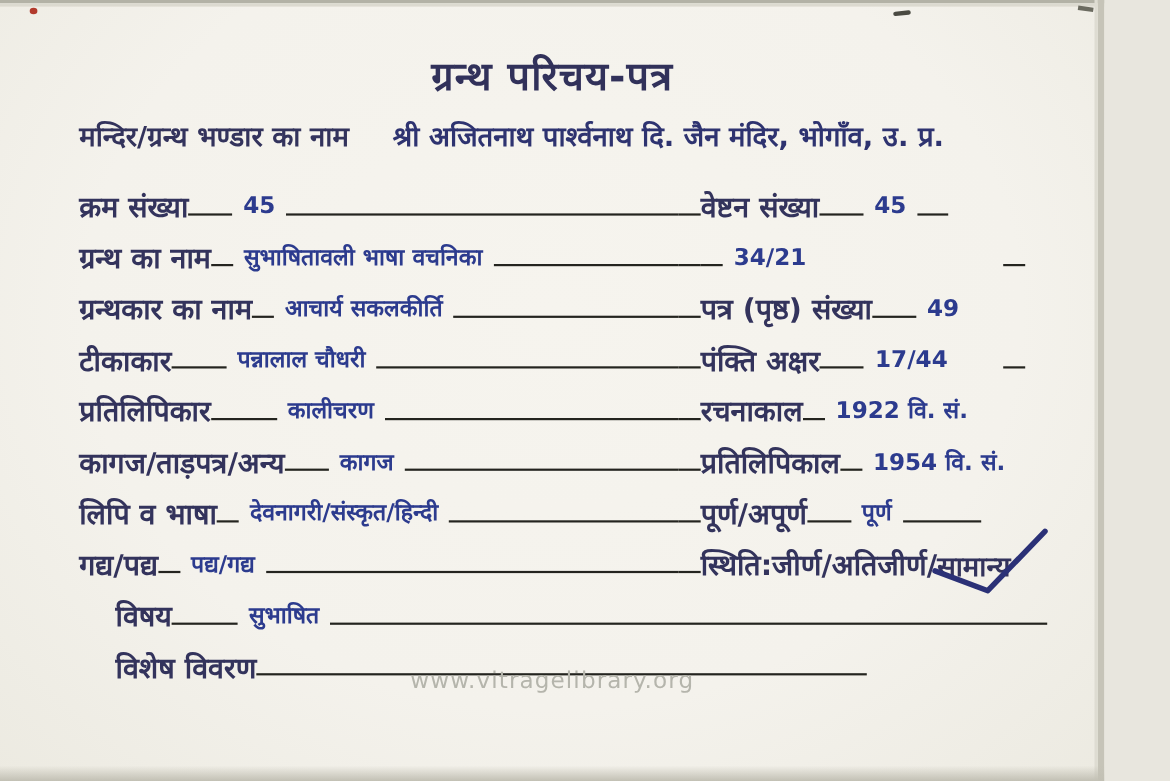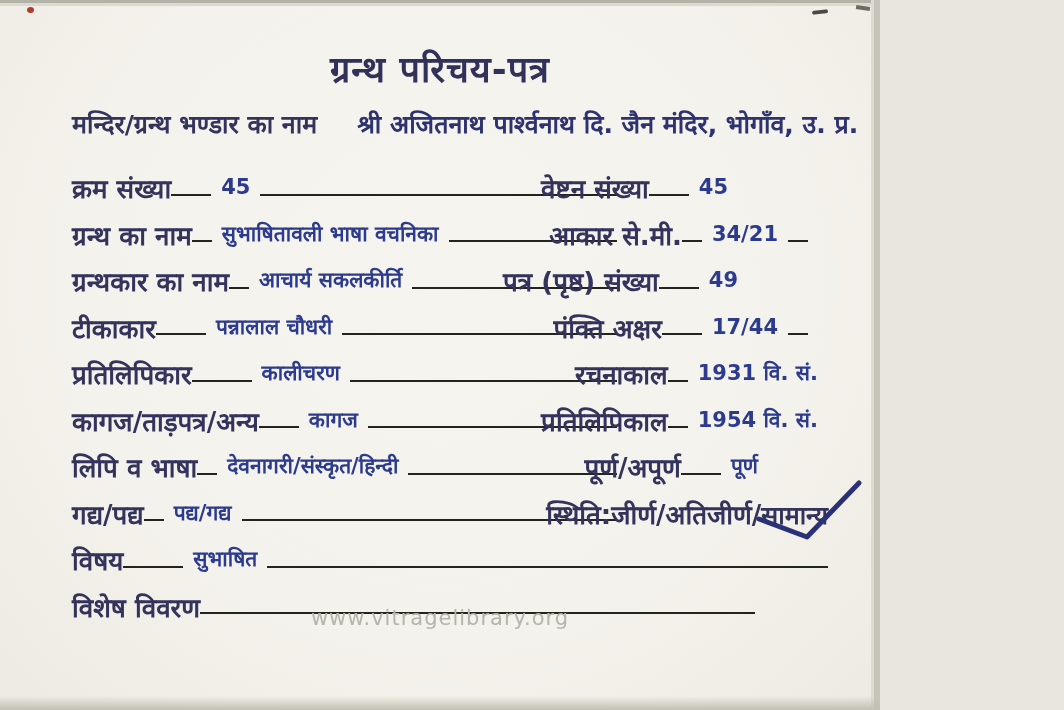--- a/index.html
+++ b/index.html
@@ -8,21 +8,21 @@
     --blue:#2c3b8e;
     --line:#24241f;
   }
   html,body{margin:0;padding:0;}
   body{
     width:1064px;height:710px;overflow:hidden;
     font-family:"DejaVu Sans","Liberation Sans",sans-serif;
     background:#e8e6de;
   }
   .card{
-    position:relative;width:880px;height:710px;overflow:hidden;
+    position:relative;width:1004px;height:710px;overflow:hidden;
     background:radial-gradient(ellipse at 50% 40%, #f6f4ee 0%, var(--paper) 60%, #eceae1 100%);
   }
   
   .edge-top{position:absolute;top:0;left:0;right:0;height:3px;background:#b3b2a6;}
   .edge-top2{position:absolute;top:3px;left:0;right:0;height:3px;background:#dcdad0;}
   .edge-right{position:absolute;top:0;right:0;bottom:0;width:6px;background:#c6c4b8;}
   .edge-right2{position:absolute;top:0;right:6px;bottom:0;width:3px;background:#dedcd2;}
   .edge-bottom{position:absolute;left:0;right:0;bottom:0;height:14px;
     background:linear-gradient(to bottom, rgba(170,168,156,0) 0%, #c2c0b4 100%);}
   .speck-red{position:absolute;left:27px;top:7px;width:7px;height:6px;border-radius:50%;background:#b23a2c;}
@@ -37,22 +37,22 @@
   .hdr{
     position:absolute;top:106px;left:72px;right:40px;
     display:flex;align-items:flex-end;gap:40px;white-space:nowrap;
   }
   .hdr .h-lbl{font-size:25px;font-weight:600;color:var(--ink);}
   .hdr .h-val{font-size:25px;font-weight:700;color:#2e3370;}
 
   .form{position:absolute;top:157px;left:72px;right:52px;}
   .row{display:flex;align-items:flex-end;height:46.5px;}
   .left-cell{width:545px;flex:none;display:flex;align-items:flex-end;min-width:0;}
-  .right-cell{flex:1;display:flex;align-items:flex-end;min-width:0;justify-content:flex-end;}
-  .cell-full{flex:1;display:flex;align-items:flex-end;min-width:0;}
+  .right-cell{flex:1;display:flex;align-items:flex-end;min-width:0;}
+  .cell-full{flex:1;display:flex;align-items:flex-end;min-width:0;margin-left:33px;}
 
   .lbl{font-size:26px;font-weight:700;color:var(--ink);white-space:nowrap;line-height:1.05;margin-bottom:0;}
   .val{font-size:21px;font-weight:700;color:var(--blue);white-space:nowrap;line-height:1.05;padding:0 10px;margin-bottom:5px;}
   .ln{height:2px;background:var(--line);margin-bottom:8px;}
   .ln.f{flex:1;}
   .ln.s{width:40px;flex:none;}
   .ln.xs{width:20px;flex:none;}
   .ln.w50{width:50px;flex:none;}
   .ln.w60{width:60px;flex:none;}
   .ln.w555{width:555px;flex:none;}
@@ -111,21 +111,20 @@
 
     <div class="row">
       <div class="left-cell">
         <span class="lbl">ग्रन्थ का नाम</span>
         <div class="ln xs"></div>
         <span class="val">सुभाषितावली भाषा वचनिका</span>
         <div class="ln f"></div>
       </div>
       <div class="right-cell">
         <div class="ln xs"></div>
-        <span class="lbl">आकार से.मी.</span>
         <div class="ln xs"></div>
         <span class="val">34/21</span>
         <div class="sp"></div>
         <div class="ln xs mr20"></div>
       </div>
     </div>
 
     <div class="row">
       <div class="left-cell">
         <span class="lbl">ग्रन्थकार का नाम</span>
@@ -163,21 +162,21 @@
       <div class="left-cell">
         <span class="lbl">प्रतिलिपिकार</span>
         <div class="ln w60"></div>
         <span class="val">कालीचरण</span>
         <div class="ln f"></div>
       </div>
       <div class="right-cell">
         <div class="ln xs"></div>
         <span class="lbl">रचनाकाल</span>
         <div class="ln xs"></div>
-        <span class="val">1931 वि. सं.</span>
+        <span class="val">1922 वि. सं.</span>
         <div class="sp"></div>
       </div>
     </div>
 
     <div class="row">
       <div class="left-cell">
         <span class="lbl">कागज/ताड़पत्र/अन्य</span>
         <div class="ln s"></div>
         <span class="val">कागज</span>
         <div class="ln f"></div>

